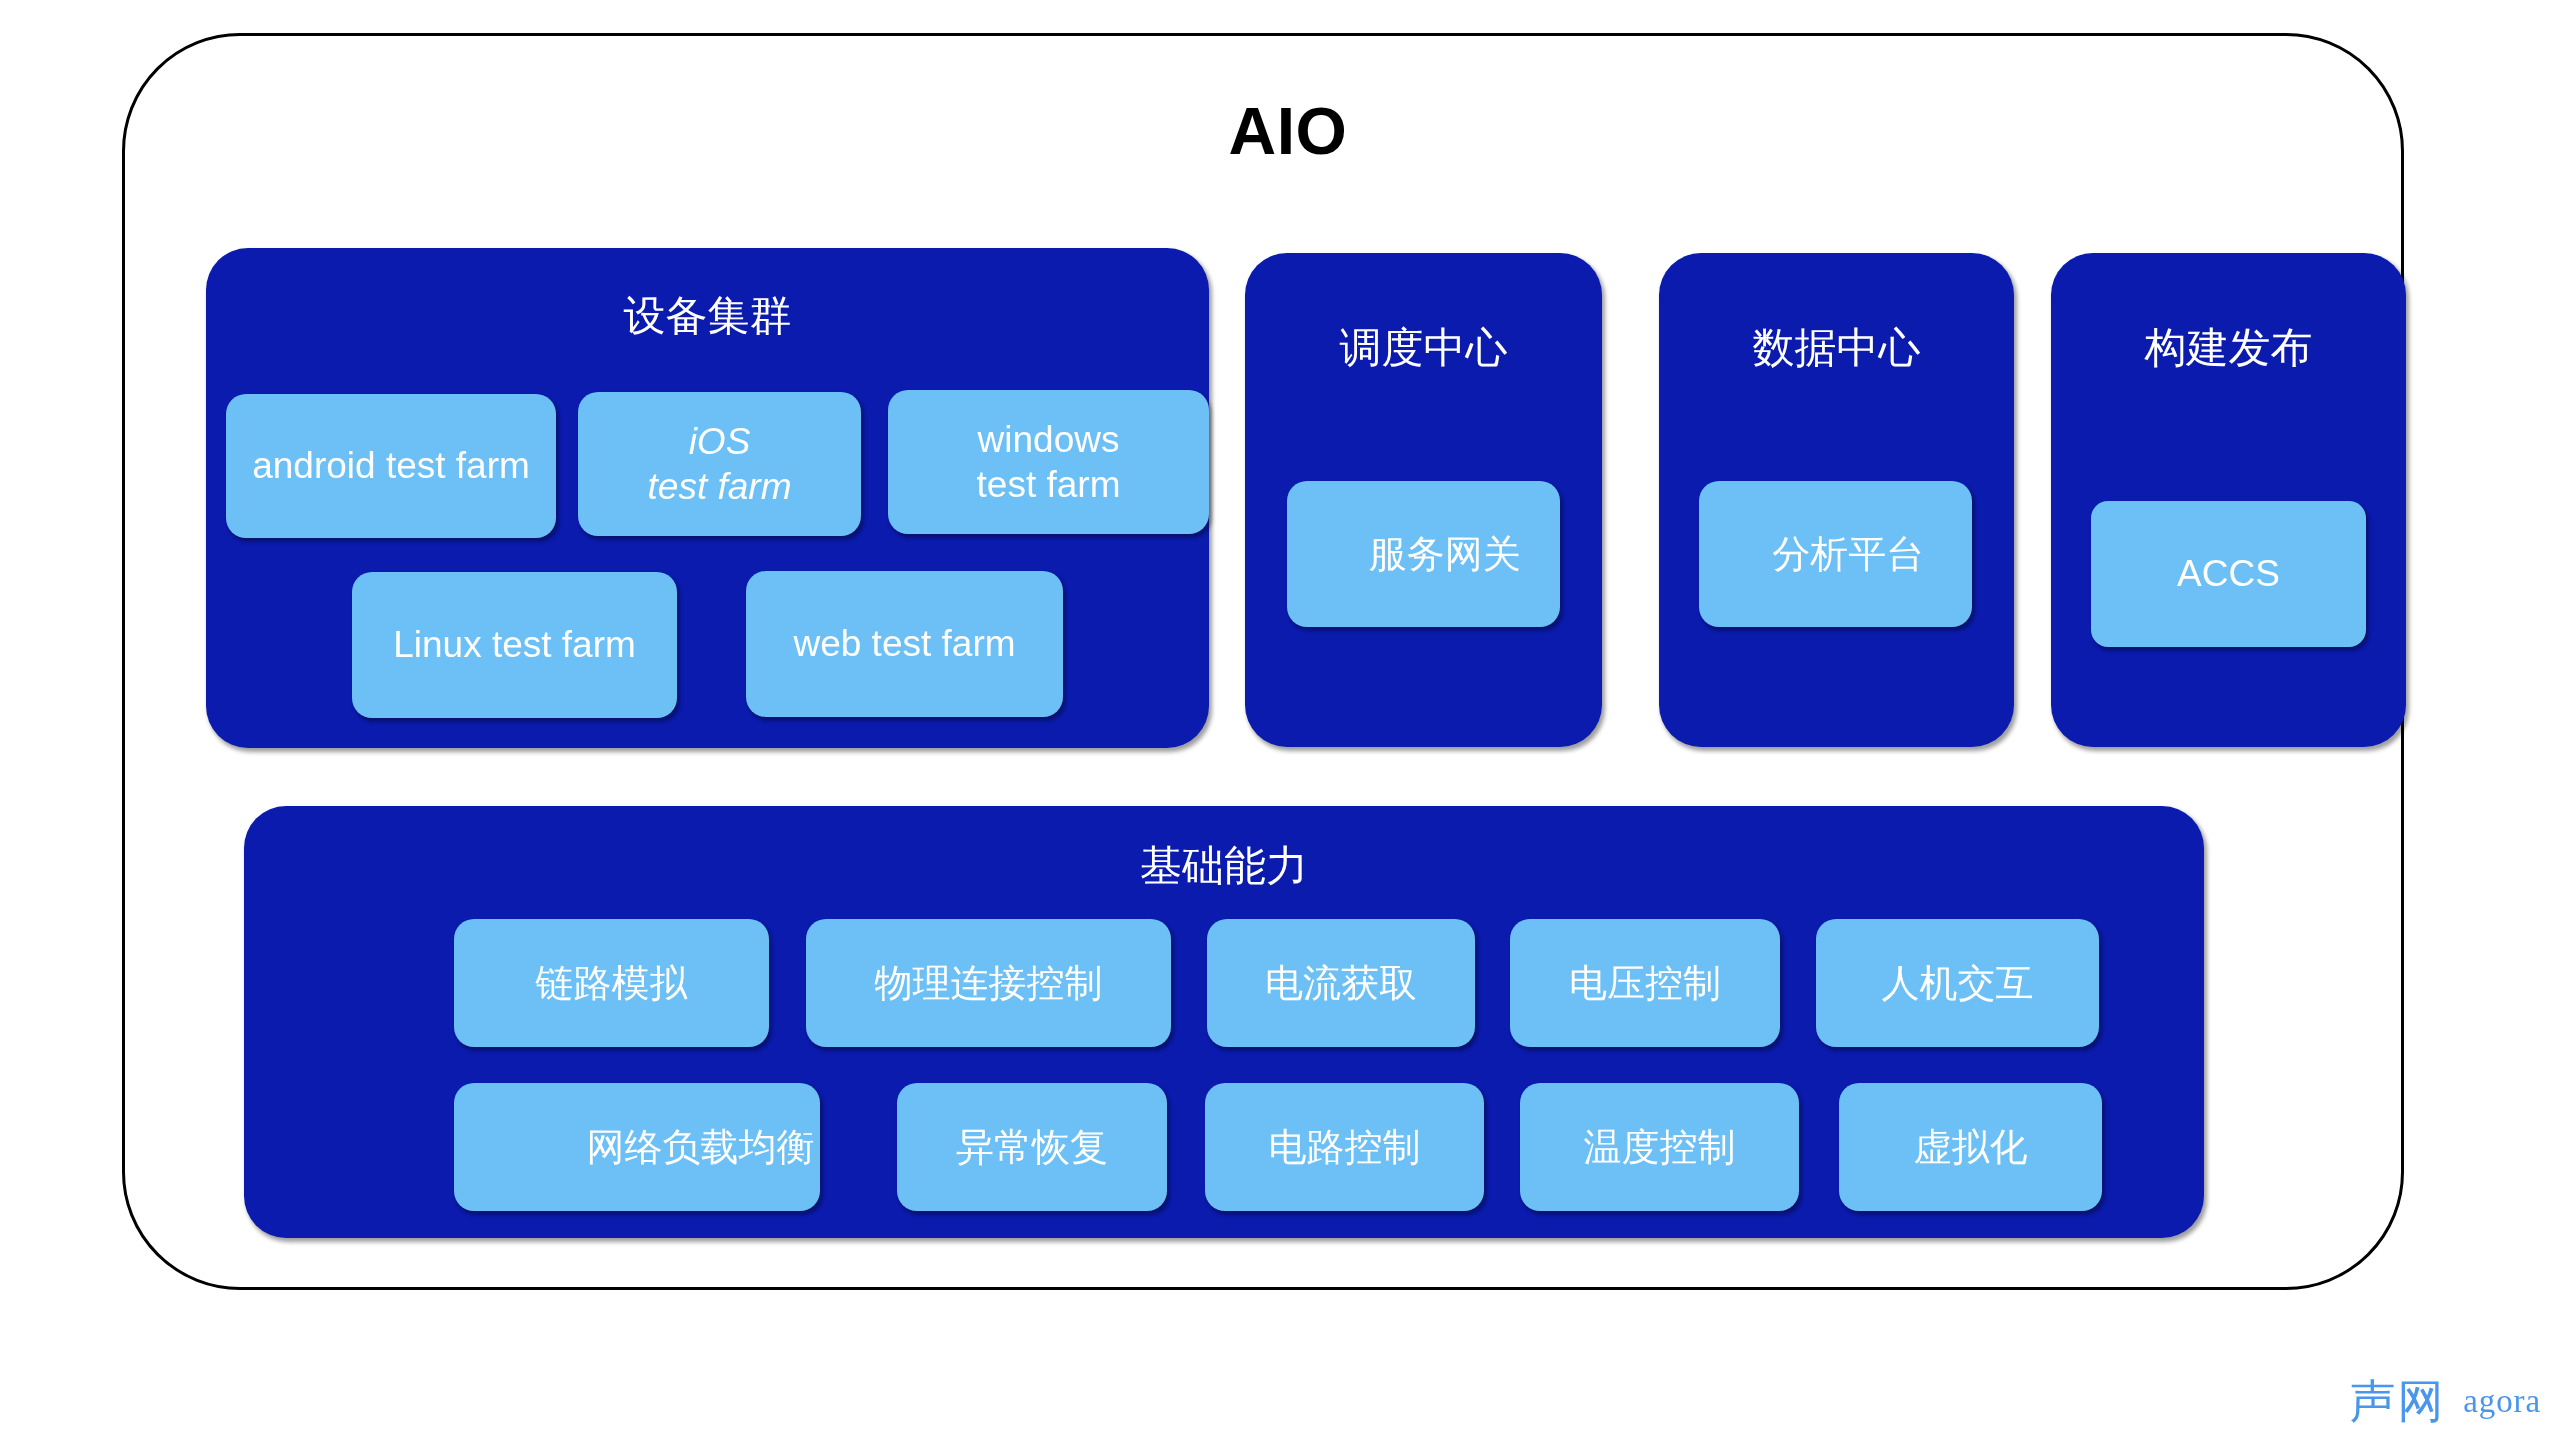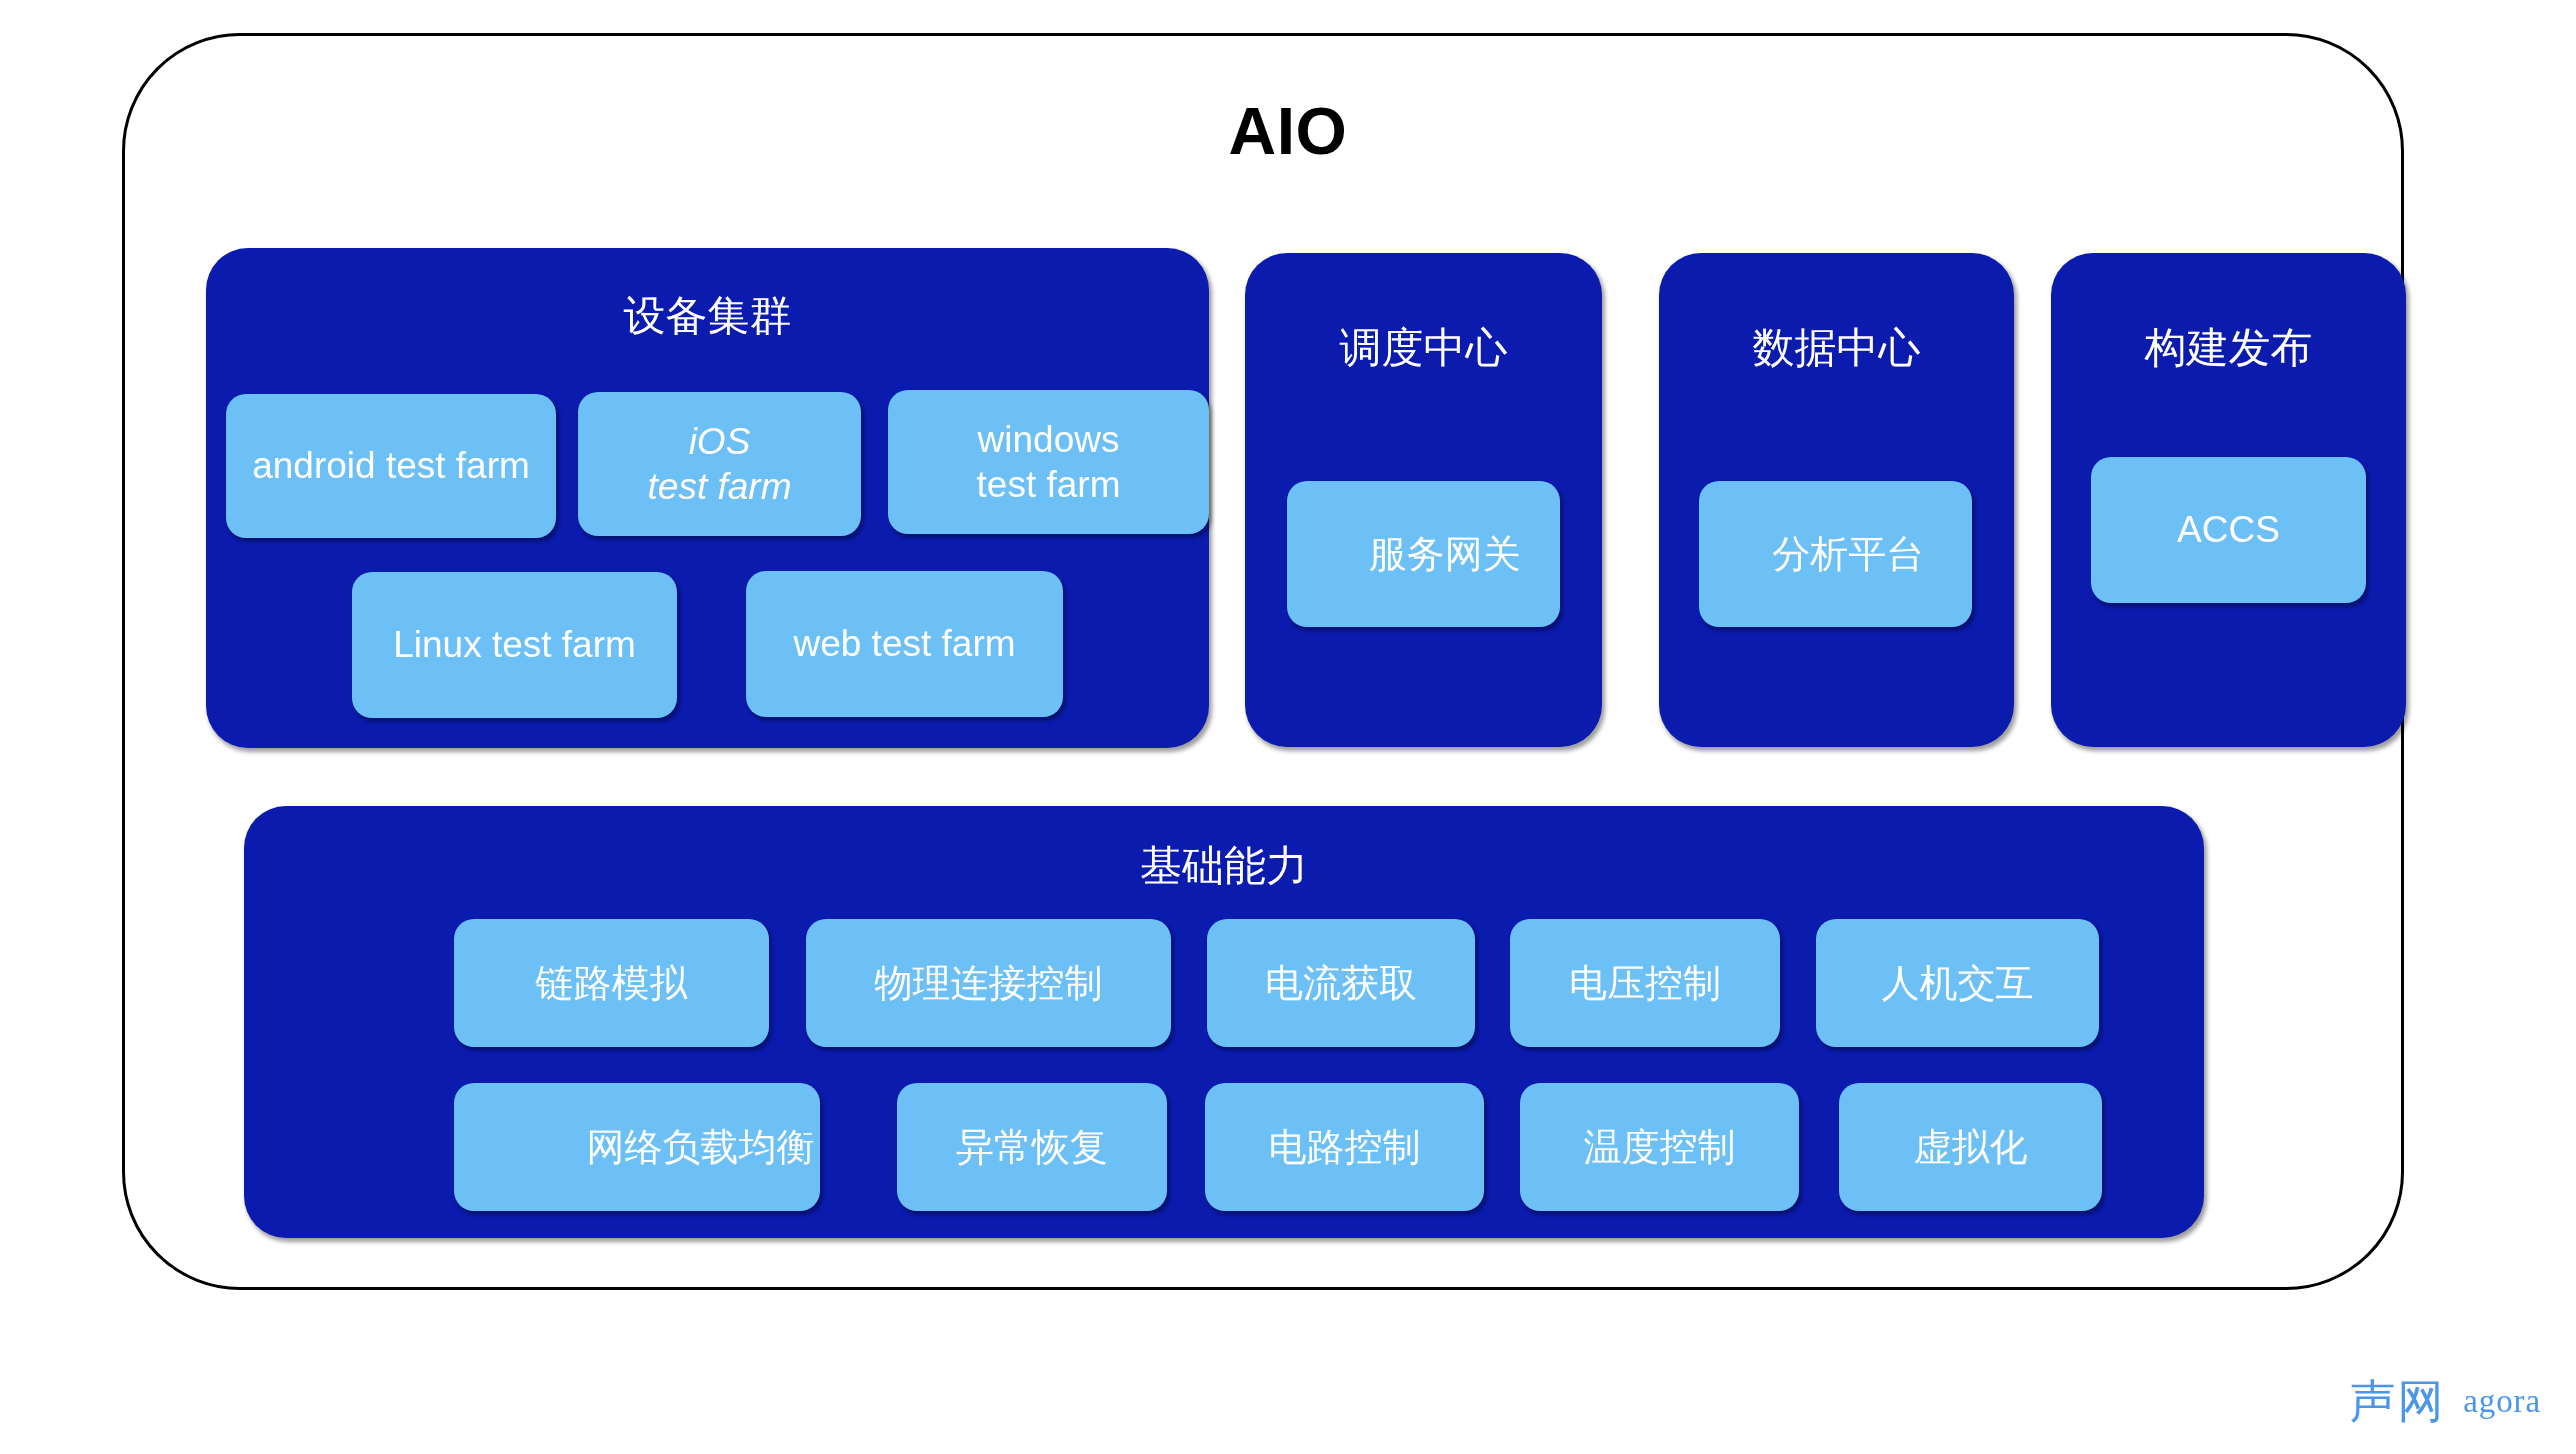--- a/index.html
+++ b/index.html
@@ -155,21 +155,21 @@
   <div class="panel" style="left:1659px; top:253px; width:355px; height:494px;">
     <div class="panel-title" style="top:71px;">数据中心</div>
   </div>
   <div class="card" style="left:1699px; top:481px; width:273px; height:146px;padding-left:31px;">
     <span>分析平台</span>
   </div>
 
   <div class="panel" style="left:2051px; top:253px; width:355px; height:494px;">
     <div class="panel-title" style="top:71px;">构建发布</div>
   </div>
-  <div class="card en" style="left:2091px; top:457px; width:275px; height:146px;">
+  <div class="card en" style="left:2091px; top:501px; width:275px; height:146px;border-radius:17px;">
     <span>ACCS</span>
   </div>
 
   <div class="panel" style="left:244px; top:806px; width:1960px; height:432px;">
     <div class="panel-title" style="top:36px;">基础能力</div>
   </div>
 
   <div class="card" style="left:454px; top:919px; width:315px; height:128px;">
     <span>链路模拟</span>
   </div>

